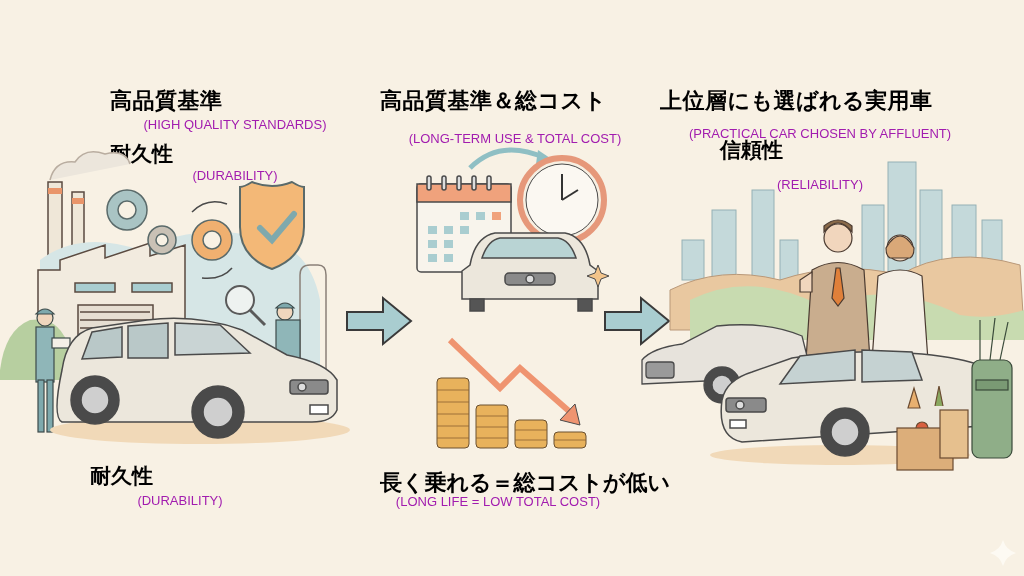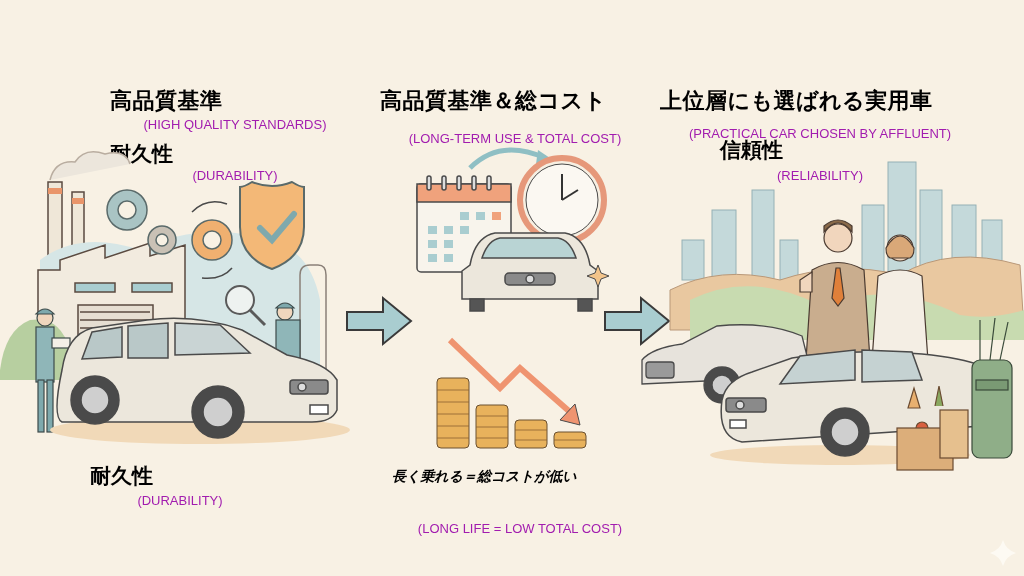--- a/index.html
+++ b/index.html
@@ -25,26 +25,26 @@
 <div class="abs en sub" style="left:100px; top:117px; width:270px;">(HIGH QUALITY STANDARDS)</div>
 <div class="abs jp h-mid" style="left:110px; top:140px; width:250px;">耐久性</div>
 <div class="abs en sub" style="left:110px; top:168px; width:250px;">(DURABILITY)</div>
 
 <div class="abs jp h-big" style="left:380px; top:86px; width:270px;">高品質基準＆総コスト</div>
 <div class="abs en sub" style="left:380px; top:131px; width:270px;">(LONG-TERM USE &amp; TOTAL COST)</div>
 
 <div class="abs jp h-big" style="left:660px; top:86px; width:320px;">上位層にも選ばれる実用車</div>
 <div class="abs en sub" style="left:660px; top:126px; width:320px;">(PRACTICAL CAR CHOSEN BY AFFLUENT)</div>
 <div class="abs jp h-mid" style="left:720px; top:136px; width:200px;">信頼性</div>
-<div class="abs en sub" style="left:720px; top:168px; width:200px;">(RELIABILITY)</div>
+<div class="abs en sub" style="left:720px; top:177px; width:200px;">(RELIABILITY)</div>
 
 <div class="abs jp h-mid" style="left:90px; top:462px; width:180px;">耐久性</div>
 <div class="abs en sub" style="left:90px; top:493px; width:180px;">(DURABILITY)</div>
-<div class="abs jp" style="left:392px; top:468px; width:300px; font-size:14px;font-style:italic;">長く乗れる＝総コストが低い</div>
-<div class="abs en sub" style="left:370px; top:494px; width:300px;margin-top:27px;">(LONG LIFE = LOW TOTAL COST)</div>
+<div class="abs jp" style="left:380px; top:468px; width:300px; font-size:22px;">長く乗れる＝総コストが低い</div>
+<div class="abs en sub" style="left:348px; top:494px; width:300px;">(LONG LIFE = LOW TOTAL COST)</div>
 
 <svg width="1024" height="576" style="left:0;top:0;" viewBox="0 0 1024 576">
   <g stroke="#5a4a40" stroke-width="1.5">
 
     <path d="M50 180 q5 -20 25 -18 q10 -15 30 -8 q20 -5 25 10" fill="#ece6dc" stroke="#b9ada0"></path>
 
     <rect x="48" y="182" width="14" height="100" fill="#efe7d8"></rect>
     <rect x="48" y="188" width="14" height="6" fill="#e9956a" stroke="none"></rect>
     <rect x="72" y="192" width="12" height="92" fill="#efe7d8"></rect>
     <rect x="72" y="198" width="12" height="6" fill="#e9956a" stroke="none"></rect>

